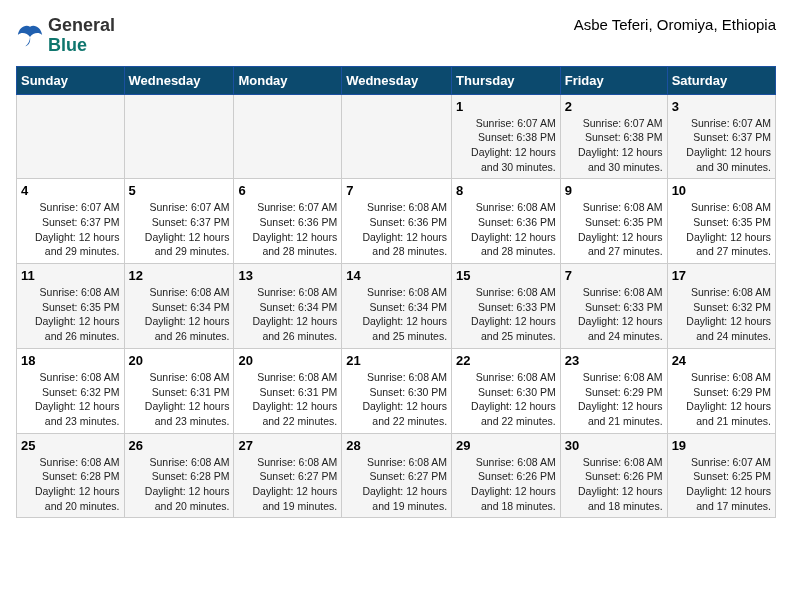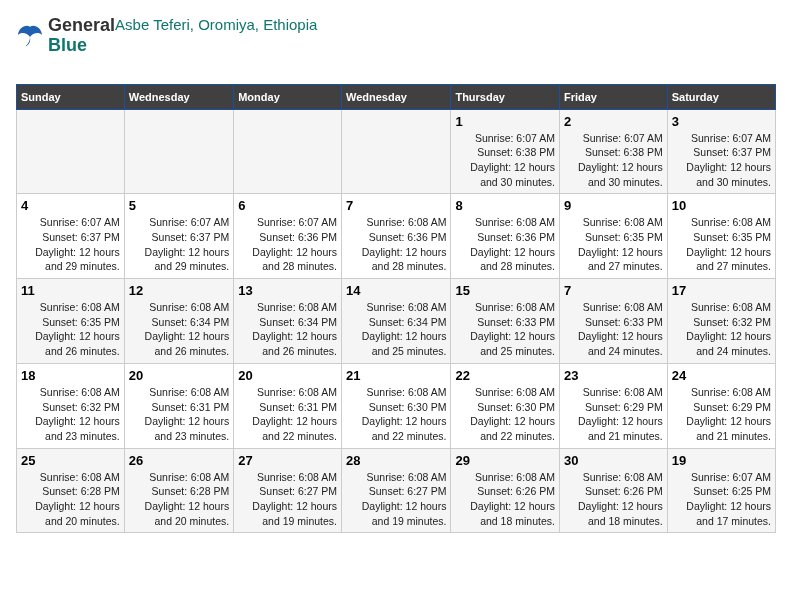--- a/index.html
+++ b/index.html
@@ -5,23 +5,23 @@
     * { box-sizing: border-box; margin: 0; padding: 0; }
     body {
       font-family: Arial, sans-serif;
       background: #fff;
       width: 792px;
       min-height: 612px;
       padding: 16px;
     }
     .header {
       display: flex;
-      justify-content: flex-start;
+      justify-content: space-between;
       align-items: flex-start;
-      margin-bottom: 28px;
+      margin-bottom: 10px;
     }
     .logo {
       display: flex;
       align-items: center;
       gap: 4px;
     }
     .logo-text {
       display: flex;
       flex-direction: column;
       font-size: 18px;
@@ -37,33 +37,33 @@
     .title-block {
       text-align: right;
     }
     .month-title {
       font-size: 36px;
       font-weight: normal;
       color: #333;
     }
     .location {
       font-size: 15px;
-      color: #0f766e;
+      color: #000000;
     }
     table {
       width: 100%;
       border-collapse: collapse;
       font-size: 11px;
     }
     thead tr th {
-      background: #404040;
+      background: #0c4a6e;
       color: #fff;
       padding: 6px 4px;
       text-align: left;
-      font-size: 11px;
+      font-size: 13px;
       font-weight: bold;
       border: 1px solid #1a50a0;
     }
     tbody tr td {
       border: 1px solid #ccc;
       vertical-align: top;
       padding: 4px;
       height: 80px;
       width: 113px;
       background: #fff;

